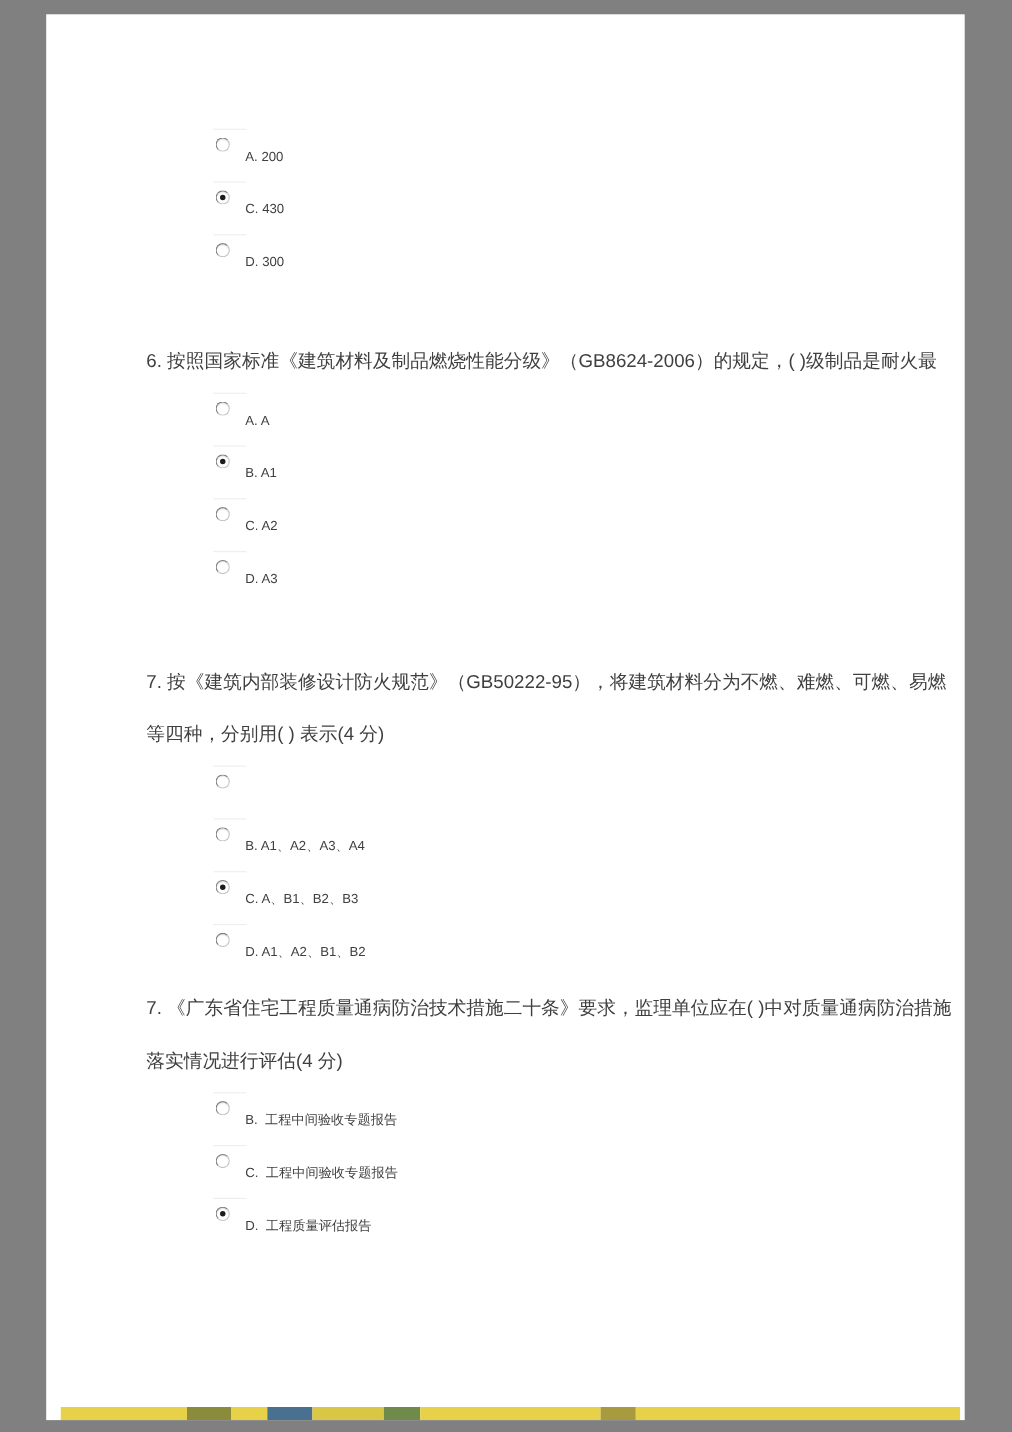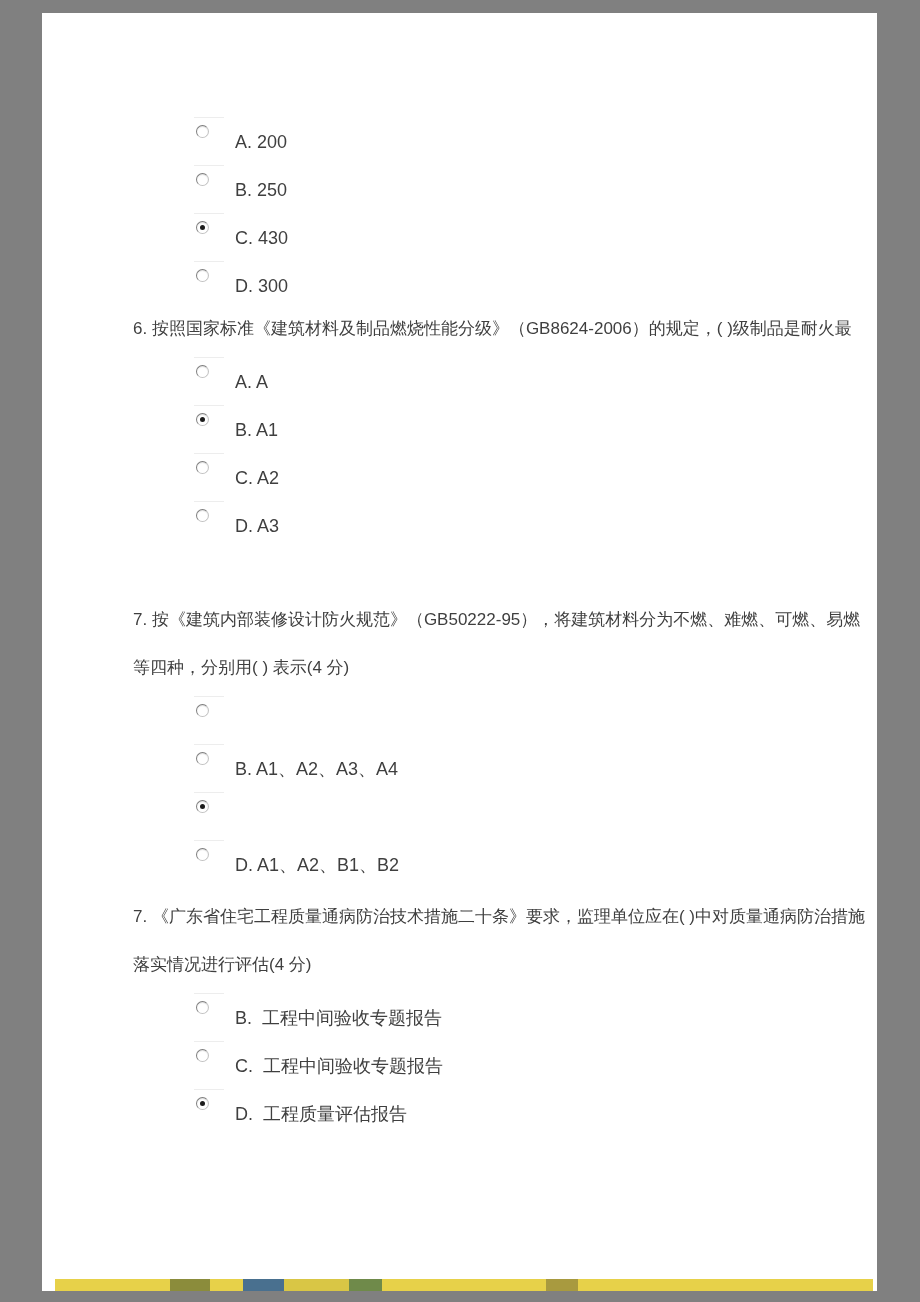--- a/index.html
+++ b/index.html
@@ -48,39 +48,34 @@
     border:1px solid #9a9a9a;
     border-color:#7e7e7e #c2c2c2 #c2c2c2 #7e7e7e;
     box-shadow:inset 0 1px 1px rgba(0,0,0,0.12);
     display:flex;align-items:center;justify-content:center;
     cursor:pointer;
   }
   .radio .dot{
     width:5px;height:5px;border-radius:50%;background:#1c1c1c;
   }
   .opt-label{
-    position:absolute;left:235px;top:0;height:48px;line-height:48px;
-    font-size:18px;color:#3f3f3f;white-space:pre;cursor:default;
+    position:absolute;left:223px;top:0;height:48px;line-height:48px;
+    font-size:12px;color:#3f3f3f;white-space:pre;cursor:default;
   }
 </style>
 </head>
 <body>
 
 <div class="paper" id="paper" style="background: rgb(255, 255, 255);">
     <div class="qblock b0">
       <div class="opts">
         <div class="opt-row">
           <div class="row-tick"></div>
           <div class="radio"></div>
           <div class="opt-label">A. 200</div>
-        </div>
-        <div class="opt-row">
-          <div class="row-tick"></div>
-          <div class="radio"></div>
-          <div class="opt-label">B. 250</div>
         </div>
         <div class="opt-row">
           <div class="row-tick"></div>
           <div class="radio selected">
             <div class="dot"></div>
           </div>
           <div class="opt-label">C. 430</div>
         </div>
         <div class="opt-row">
           <div class="row-tick"></div>
@@ -127,20 +122,21 @@
         <div class="opt-row">
           <div class="row-tick"></div>
           <div class="radio"></div>
           <div class="opt-label">B. A1、A2、A3、A4</div>
         </div>
         <div class="opt-row">
           <div class="row-tick"></div>
           <div class="radio selected">
             <div class="dot"></div>
           </div>
+          <div class="opt-label">C. A、B1、B2、B3</div>
         </div>
         <div class="opt-row">
           <div class="row-tick"></div>
           <div class="radio"></div>
           <div class="opt-label">D. A1、A2、B1、B2</div>
         </div>
       </div>
     </div>
     <div class="qblock b3">
       <div class="stem-line">7. 《广东省住宅工程质量通病防治技术措施二十条》要求，监理单位应在( )中对质量通病防治措施</div>

